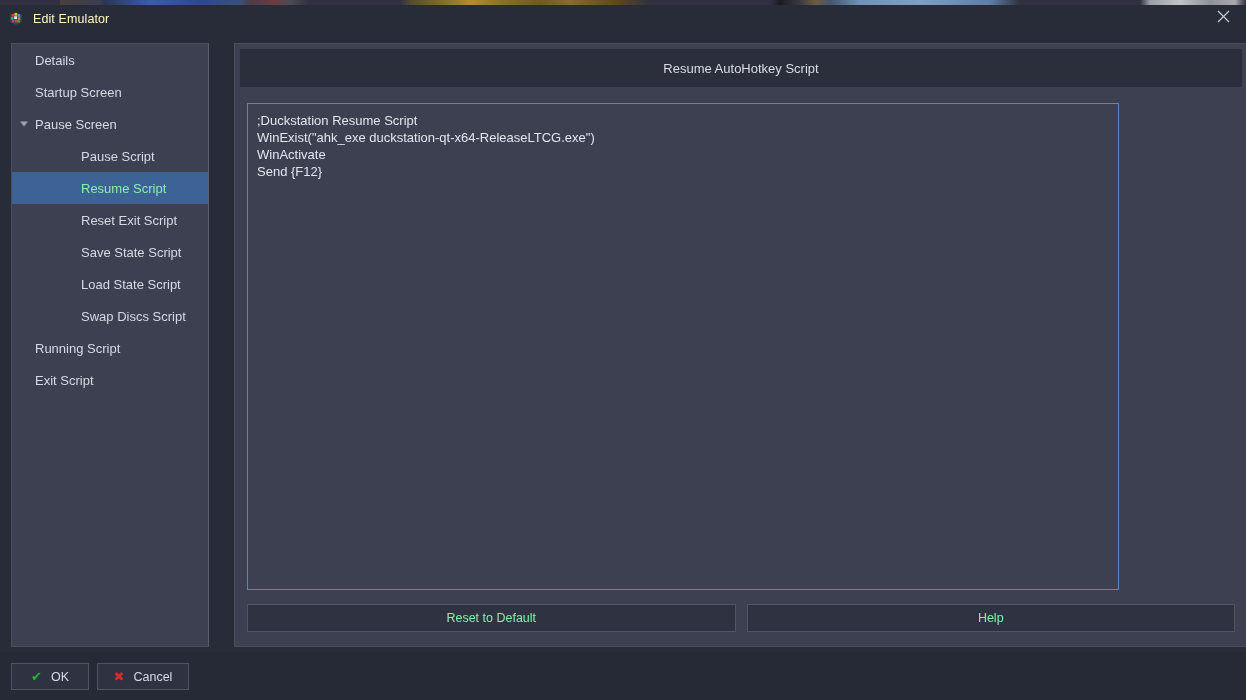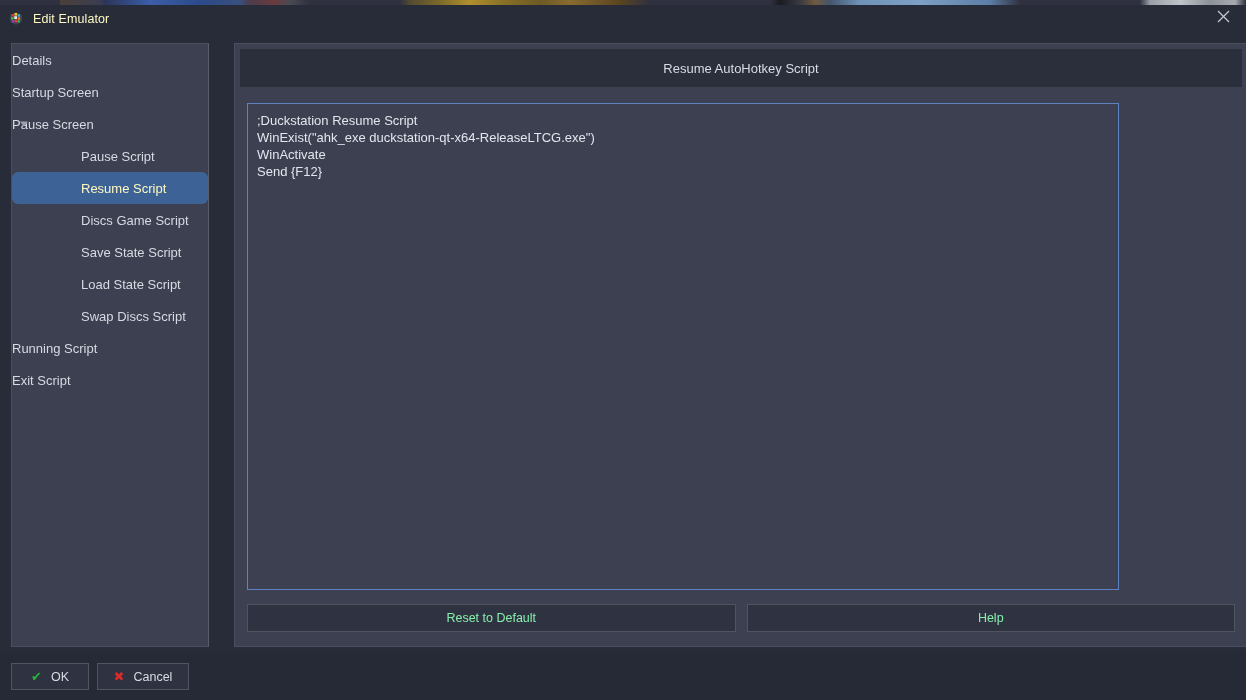--- a/index.html
+++ b/index.html
@@ -96,26 +96,25 @@
     position: relative;
     height: 32px;
     display: flex;
     align-items: center;
     color: #d6dae2;
     font-size: 13px;
     cursor: pointer;
     white-space: nowrap;
   }
   .nav-item .label { pointer-events: none; }
-  .nav-item.lvl0 .label { }
+  .nav-item.lvl0 .label { padding-left: 23px; }
   .nav-item.lvl1 .label { padding-left: 69px; }
   .nav-item.selected {
     background: #3d6296;
-    color: #fef9c3;
-    border-radius: 6px;
+    color: #86efac;
   }
   .nav-arrow {
     position: absolute;
     left: 8px; top: 50%;
     transform: translateY(-50%);
     width: 0; height: 0;
     border-left: 4.5px solid transparent;
     border-right: 4.5px solid transparent;
     border-top: 5px solid #9ba0ac;
   }
@@ -246,21 +245,21 @@
           <span class="nav-arrow"></span>
           <span class="label">Pause Screen</span>
         </div>
         <div class="nav-item lvl1">
           <span class="label">Pause Script</span>
         </div>
         <div class="nav-item lvl1 selected">
           <span class="label">Resume Script</span>
         </div>
         <div class="nav-item lvl1">
-          <span class="label">Discs Game Script</span>
+          <span class="label">Reset Exit Script</span>
         </div>
         <div class="nav-item lvl1">
           <span class="label">Save State Script</span>
         </div>
         <div class="nav-item lvl1">
           <span class="label">Load State Script</span>
         </div>
         <div class="nav-item lvl1">
           <span class="label">Swap Discs Script</span>
         </div>

